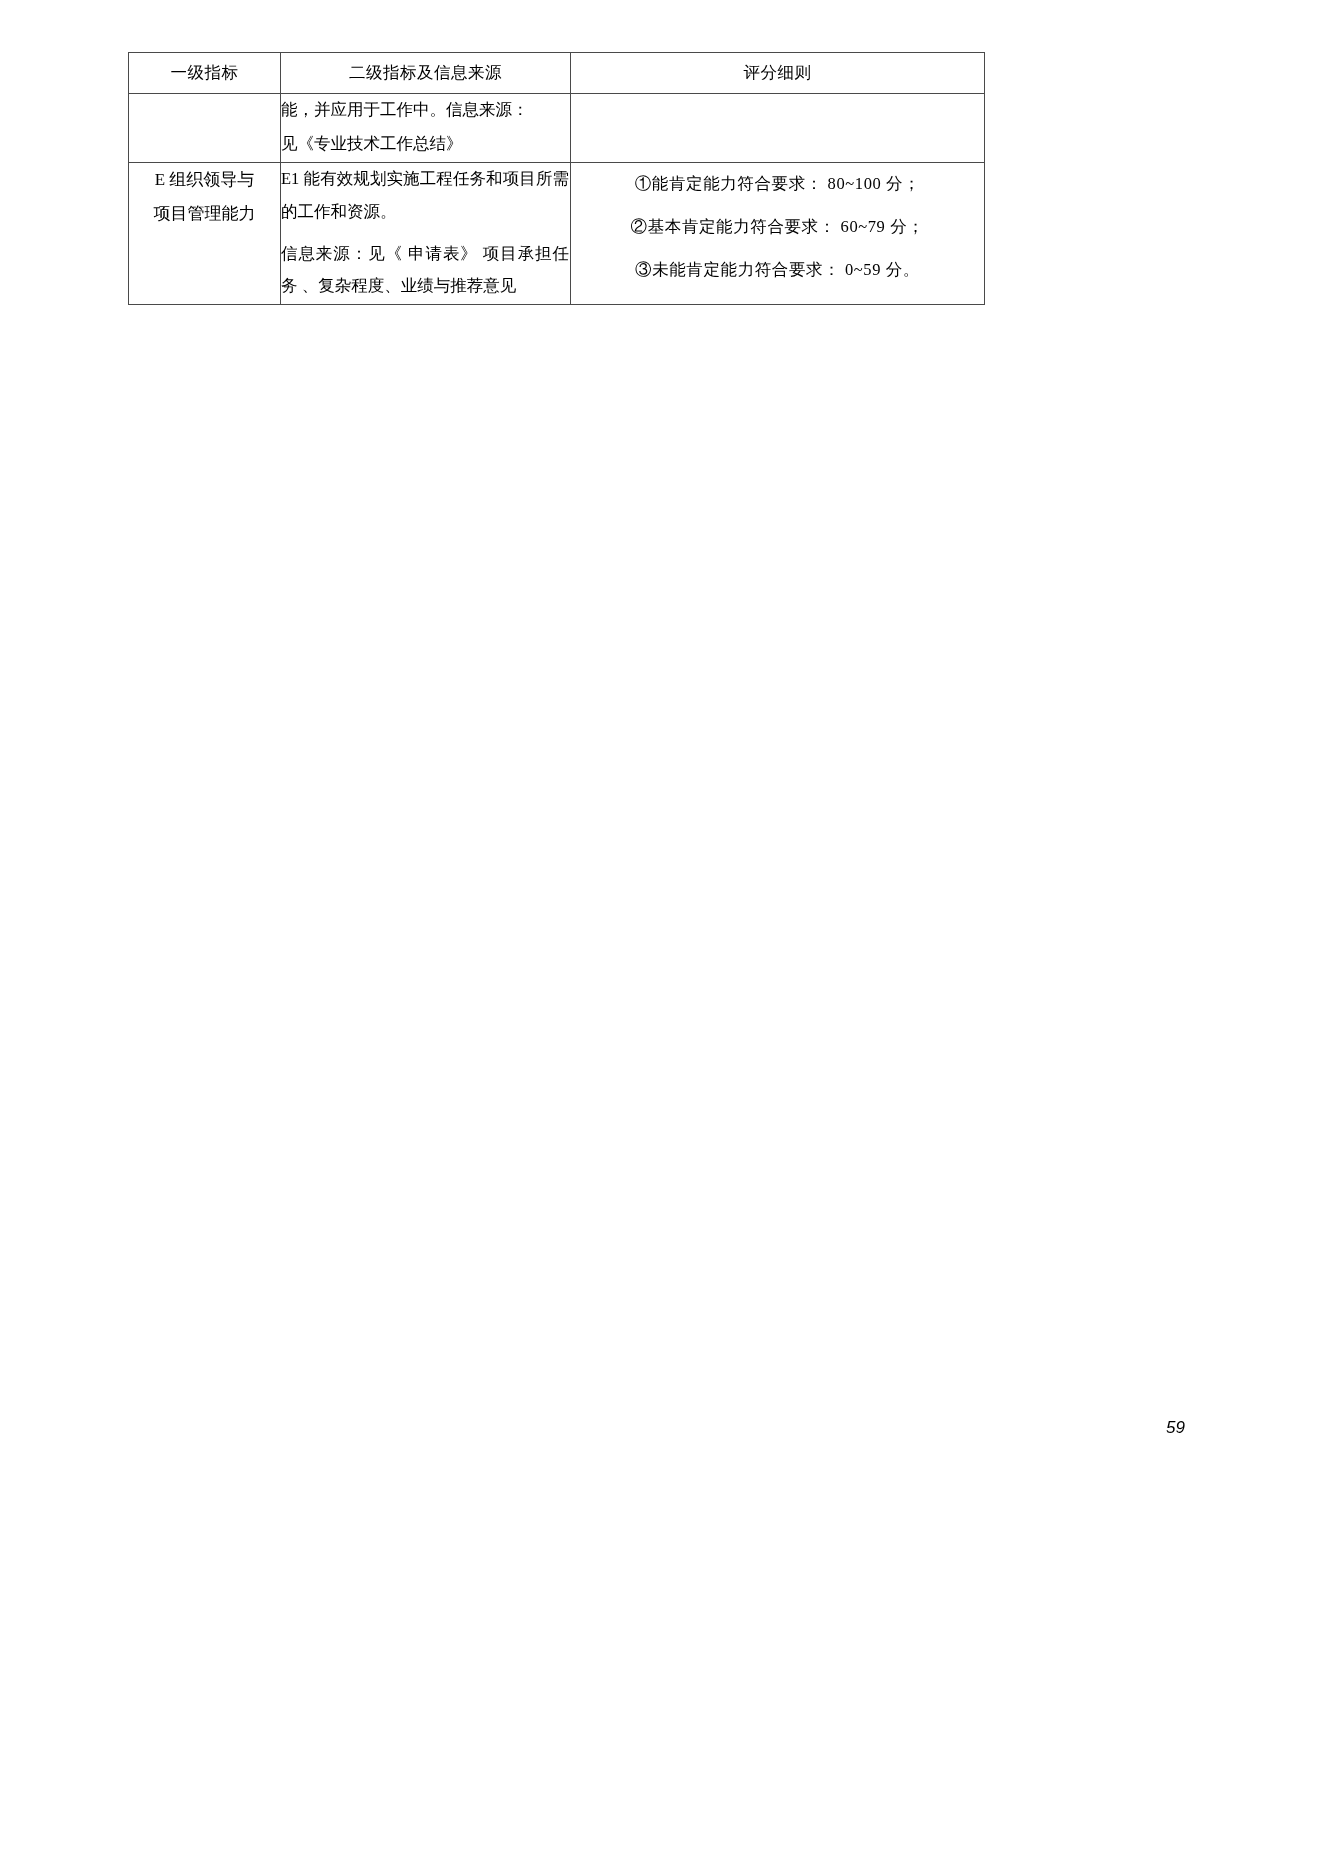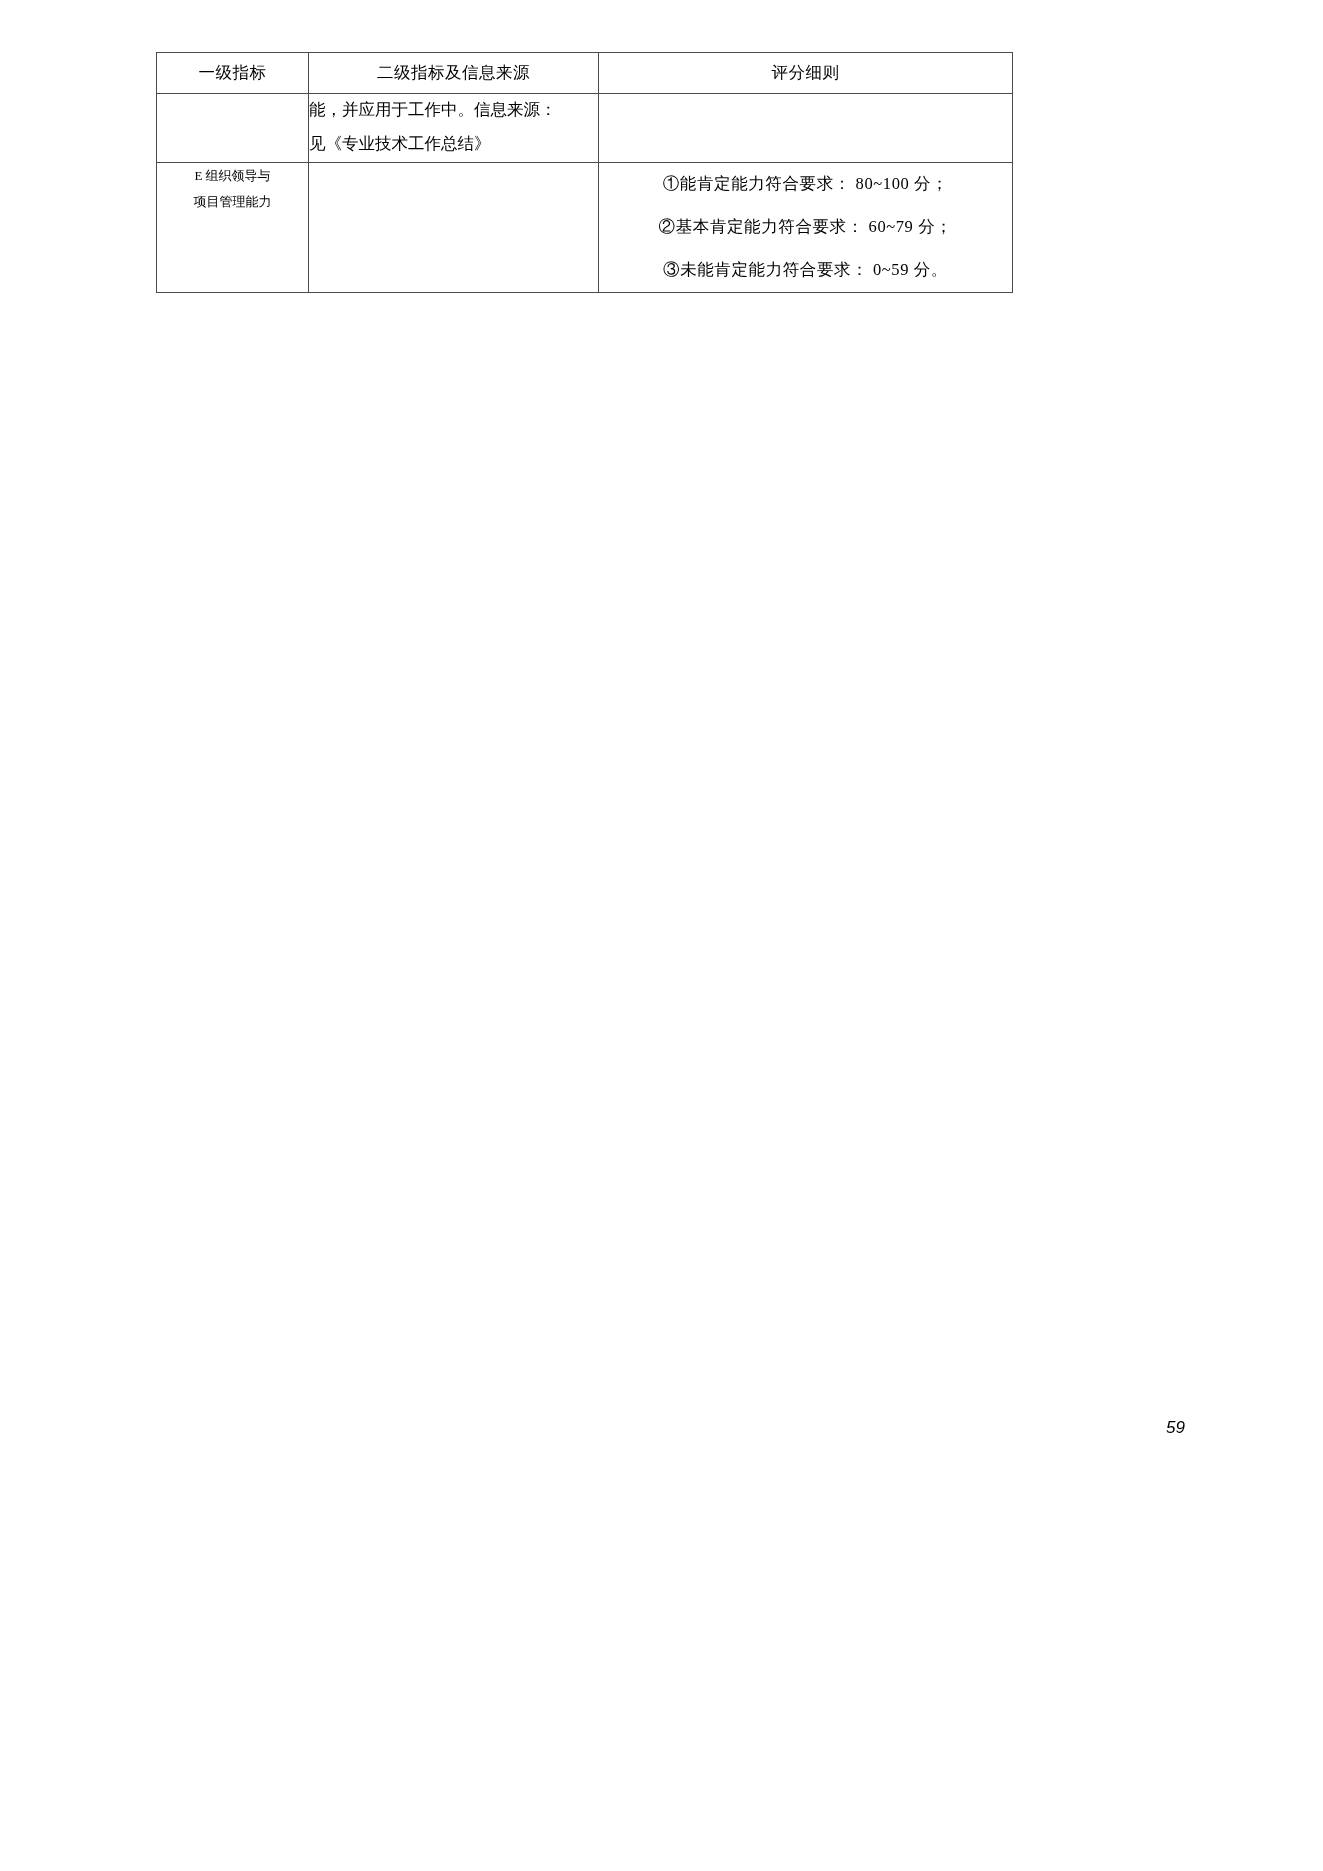--- a/index.html
+++ b/index.html
@@ -17,21 +17,21 @@
   .page {
     position: absolute;
     left: 0;
     top: 0;
     width: 1323px;
     height: 1871px;
     background: #fff;
   }
   .doc-table {
     position: absolute;
-    left: 156px;
+    left: 128px;
     top: 52px;
     width: 856px;
     border-collapse: collapse;
     table-layout: fixed;
     padding-left: 25px;
   }
   .doc-table td {
     border: 1px solid #4a4a4a;
     vertical-align: top;
     padding: 0;
@@ -56,21 +56,21 @@
   }
   .cell-pad p {
     margin: 0 1px 2px 0;
   }
   .cell-pad p + p {
     margin-top: 10px;
   }
   .mid-left {
     vertical-align: middle;
     text-align: center;
-    font-size: 13px;
+    font-size: 17px;
     line-height: 2.0;
     padding: 0 18px;
   }
   .mid-left p { margin: 0; }
   .inner {
     width: 100%;
     border-collapse: collapse;
     table-layout: fixed;
   }
   .inner td {
@@ -127,20 +127,26 @@
       </tr>
 
       <tr>
         <td class="mid-left">
           <p>E 组织领导与</p>
           <p>项目管理能力</p>
         </td>
         <td>
           <table class="inner">
             <tbody>
+              <tr>
+                <td class="cell-pad">
+                  <p>E1  能有效规划实施工程任务和项目所需的工作和资源。</p>
+                  <p>信息来源：见《 申请表》 项目承担任务 、复杂程度、业绩与推荐意见</p>
+                </td>
+              </tr>
             </tbody>
           </table>
         </td>
         <td class="score-cell">
           <p class="spaced">①能肯定能力符合要求： 80~100 分；</p>
           <p class="spaced">②基本肯定能力符合要求： 60~79 分；</p>
           <p class="spaced">③未能肯定能力符合要求： 0~59 分。</p>
         </td>
       </tr>
     </tbody>

